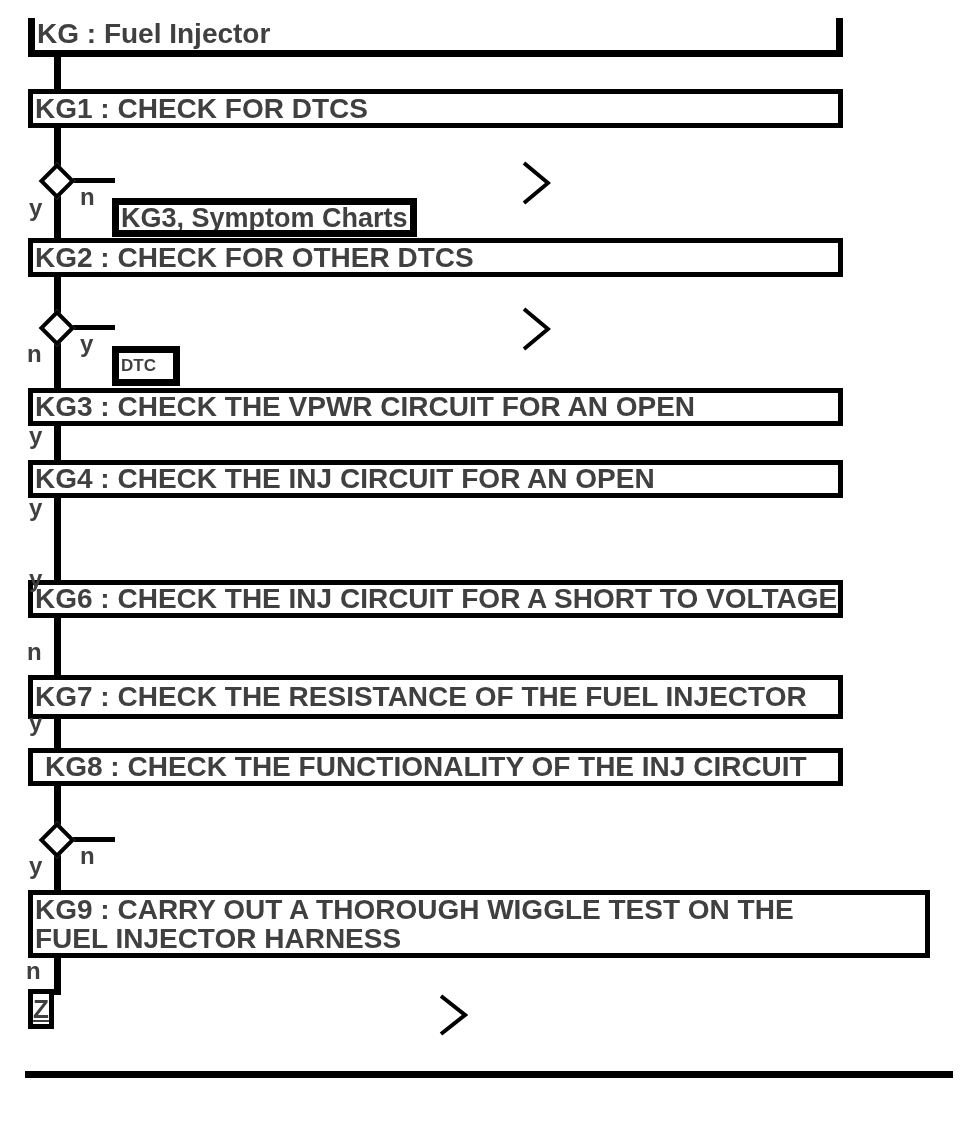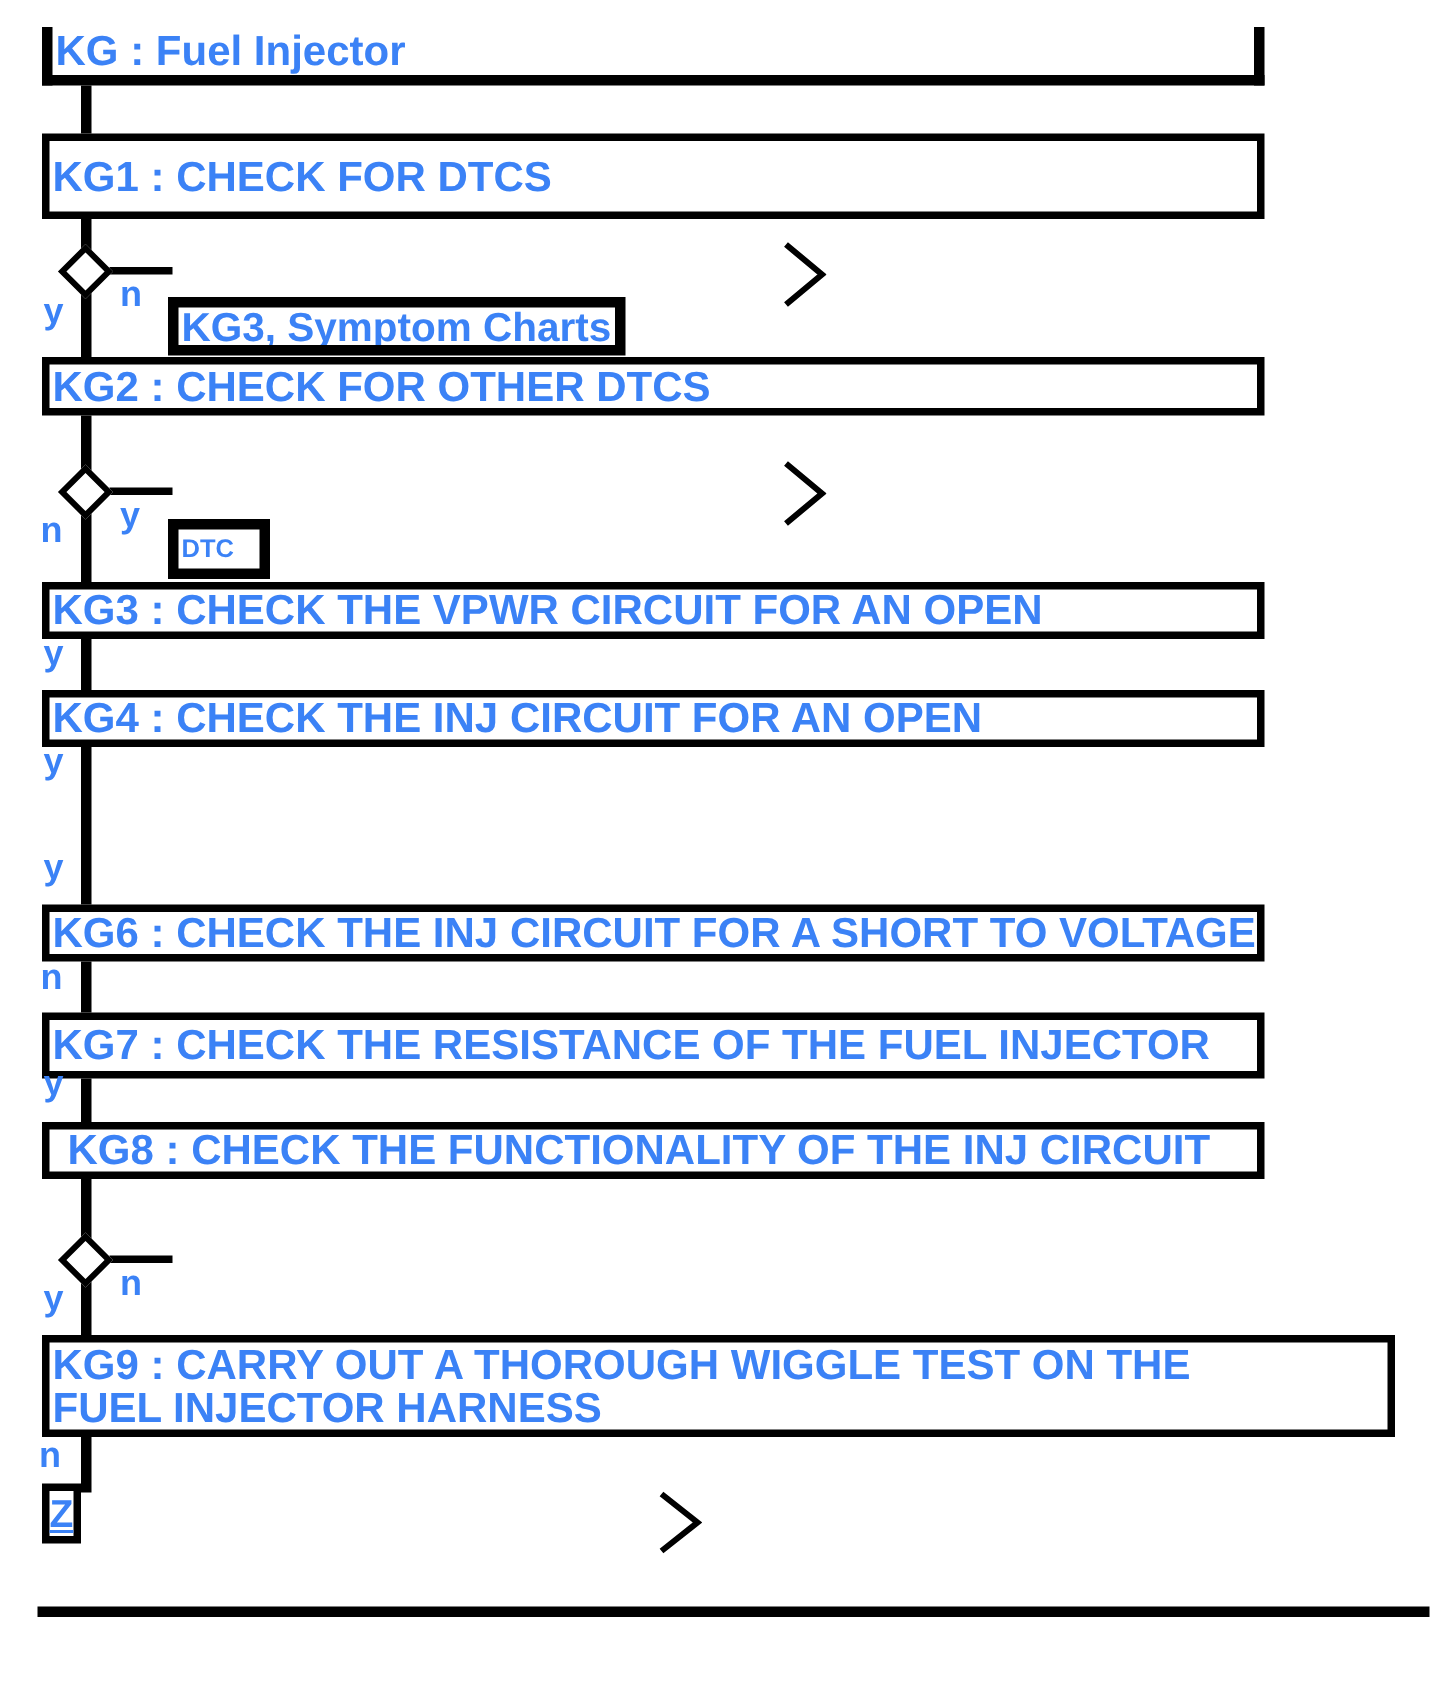--- a/index.html
+++ b/index.html
@@ -1,17 +1,17 @@
 <!DOCTYPE html>
 <html><head>
 <meta charset="utf-8">
 <style>
   html,body{margin:0;padding:0;background:#fff;}
   .page{position:relative;width:960px;height:1130px;background:#fff;
-        font-family:"Liberation Sans",sans-serif;font-weight:bold;color:#3b82f6;overflow:hidden;}
+        font-family:"Liberation Sans",sans-serif;font-weight:bold;color:#404040;overflow:hidden;}
   .vline,.hline,.bar{position:absolute;background:#000;z-index:1;}
   .box{position:absolute;box-sizing:border-box;border:5px solid #000;background:#fff;
        font-size:28px;line-height:28px;white-space:nowrap;display:flex;align-items:center;
        padding:0 1px 0 2px;z-index:2;overflow:hidden;}
   .multi{display:block;line-height:29px;padding-top:0;}
   .refbox{border-width:7px;font-size:27px;margin-top:38px;}
   .titleblock{position:absolute;box-sizing:border-box;border:7px solid #000;border-top:none;
        background:#fff;z-index:2;display:flex;align-items:center;font-size:28px;padding-left:2px;}
   .lbl{position:absolute;font-size:24px;line-height:24px;z-index:3;}
   .diamond{position:absolute;width:18px;height:18px;border:4px solid #000;background:#fff;
@@ -26,21 +26,21 @@
 <body>
 
 <div class="page">
 
   <div class="vline" style="left:54px;top:52px;width:7px;height:943px;"></div>
 
   <div class="titleblock" style="left:28px;top:18px;width:815px;height:39px;">
     <span>KG : Fuel Injector</span>
   </div>
 
-  <div class="box" style="left:28px;top:89px;width:815px;height:57px;">
+  <div class="box" style="left:28px;top:89px;width:815px;height:39px;">
     <span>KG1 : CHECK FOR DTCS</span>
   </div>
 
   <div class="hline" style="left:73px;top:178px;width:42px;height:5px;"></div>
   <div class="diamond" style="left:44px;top:168px;"></div>
   <div class="lbl" style="left:29px;top:196px;">y</div>
   <div class="lbl" style="left:80px;top:185px;">n</div>
   <div class="box refbox" style="left:112px;top:160px;width:305px;height:39px;">
     <span>KG3, Symptom Charts</span>
   </div>
@@ -72,21 +72,21 @@
   </div>
   <div class="lbl" style="left:29px;top:424px;">y</div>
 
   <div class="box" style="left:28px;top:460px;width:815px;height:38px;">
     <span>KG4 : CHECK THE INJ CIRCUIT FOR AN OPEN</span>
   </div>
   <div class="lbl" style="left:29px;top:496px;">y</div>
 
   <div class="lbl" style="left:29px;top:567px;">y</div>
 
-  <div class="box" style="left:28px;top:603px;width:815px;height:38px;">
+  <div class="box" style="left:28px;top:580px;width:815px;height:38px;">
     <span>KG6 : CHECK THE INJ CIRCUIT FOR A SHORT TO VOLTAGE</span>
   </div>
   <div class="lbl" style="left:27px;top:640px;">n</div>
 
   <div class="box" style="left:28px;top:675px;width:815px;height:44px;">
     <span>KG7 : CHECK THE RESISTANCE OF THE FUEL INJECTOR</span>
   </div>
   <div class="lbl" style="left:29px;top:711px;">y</div>
 
   <div class="box" style="left:28px;top:748px;width:815px;height:38px;padding-left:12px;">

